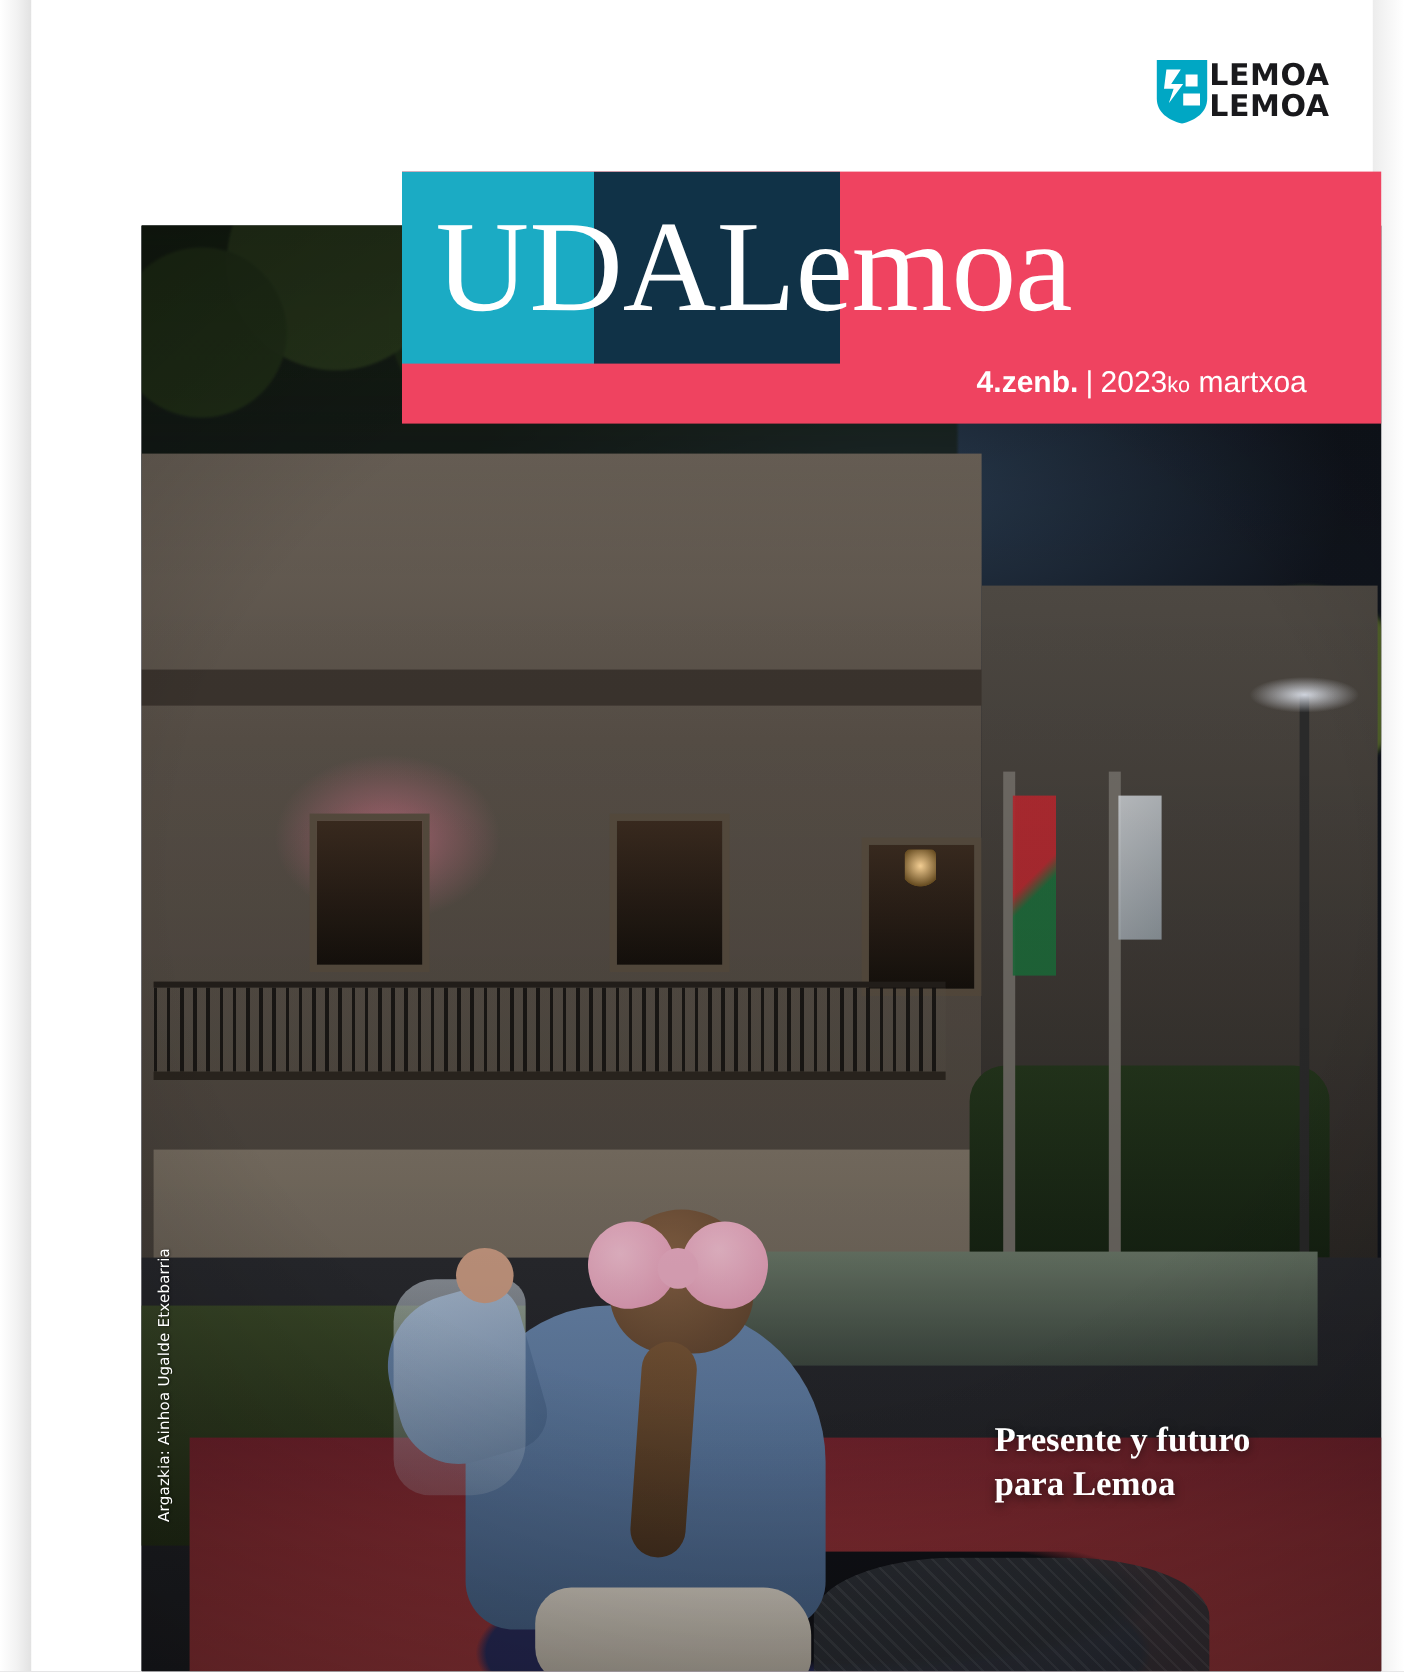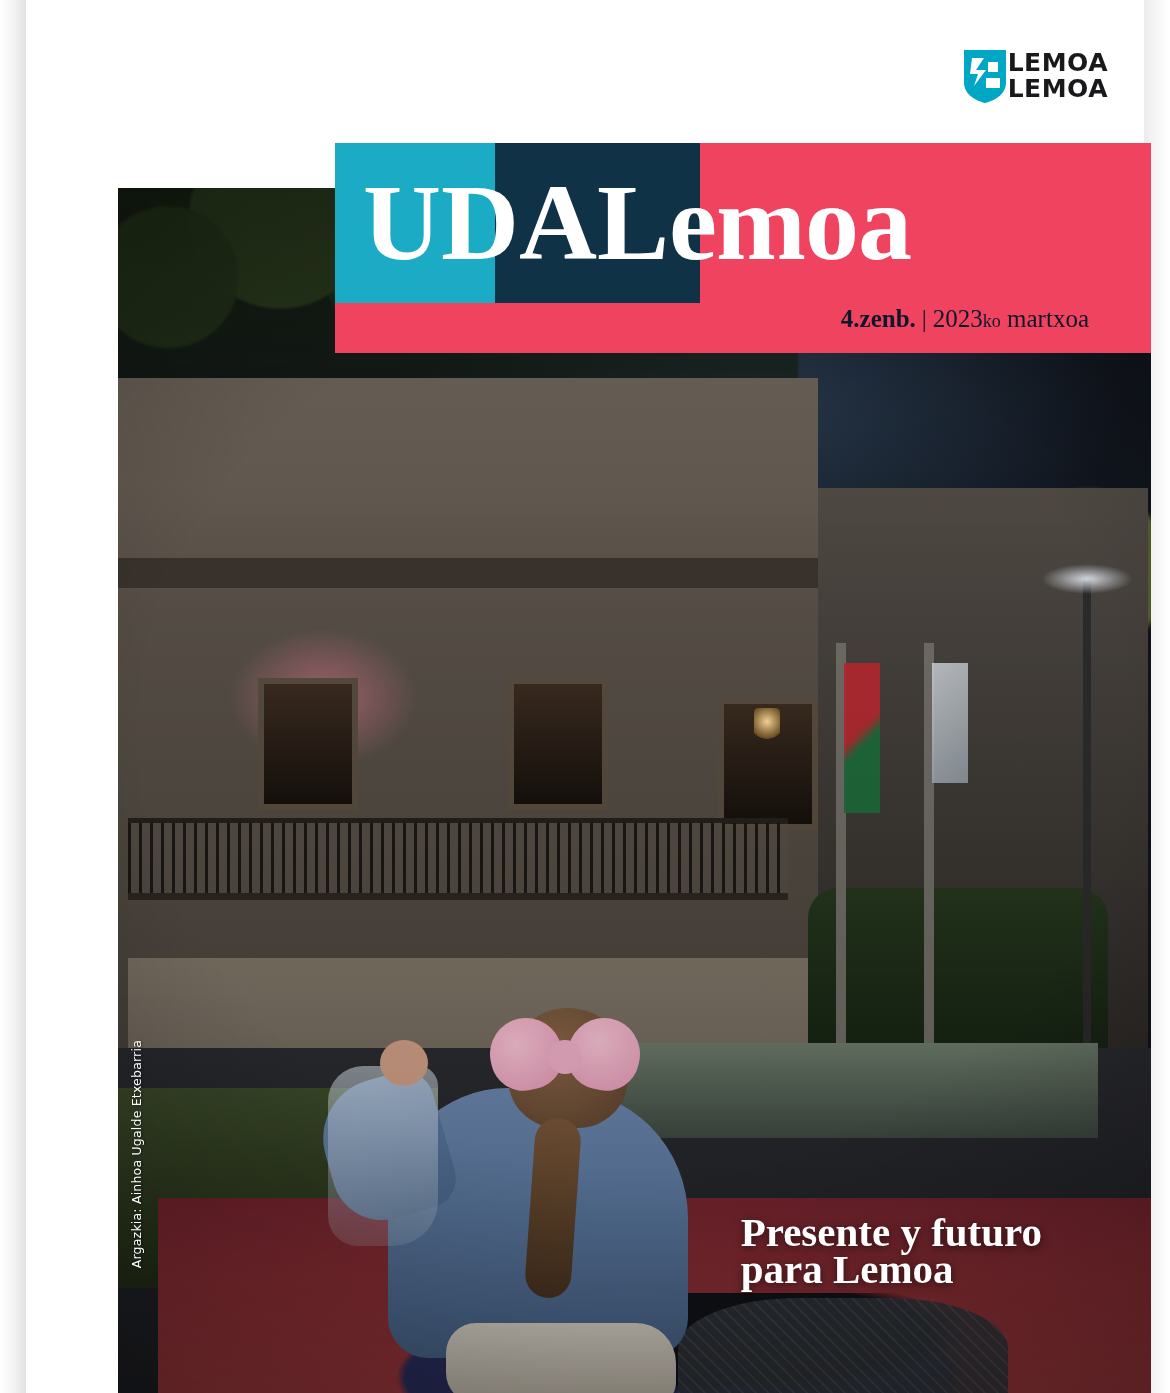--- a/index.html
+++ b/index.html
@@ -87,34 +87,34 @@
     height: 160px;
     background: #103247;
   }
   .banner-title {
     position: absolute;
     left: 28px;
     top: 20px;
     font-family: "Liberation Serif", serif;
     font-size: 108px;
     line-height: 120px;
-    font-weight: bold;
+    font-weight: normal;
     color: #ffffff;
     letter-spacing: -1px;
     white-space: nowrap;
   }
   .banner-title .t-uda {
     letter-spacing: 0px;
   }
   .banner-issue {
     position: absolute;
     right: 62px;
     top: 162px;
-    color: #0f172a;
-    font-family: Liberation Serif, serif;
+    color: #ffffff;
+    font-family: Liberation Sans, sans-serif;
     font-size: 25px;
     white-space: nowrap;
   }
   .banner-issue .num { font-weight: bold; }
   .banner-issue .sep { padding: 0 6px; font-weight: normal; }
   .banner-issue .small { font-size: 18px; }
 
   
   .photo {
     position: absolute;
@@ -432,25 +432,24 @@
     white-space: pre-line;
   }
   .headline-es {
     position: absolute;
     right: 128px;
     top: 1182px;
     text-align: left;
     color: #ffffff;
     font-family: "Liberation Serif", serif;
     font-weight: bold;
-    font-size: 41px;
+    font-size: 29px;
     line-height: 37px;
     text-shadow: 0 2px 8px rgba(0,0,0,0.55);
     white-space: pre-line;
-    margin-top: 32px;
   }
 </style>
 </head>
 <body>
 
 <div class="page">
 
   <div class="page-edge-left"></div>
   <div class="page-edge-right"></div>
 

